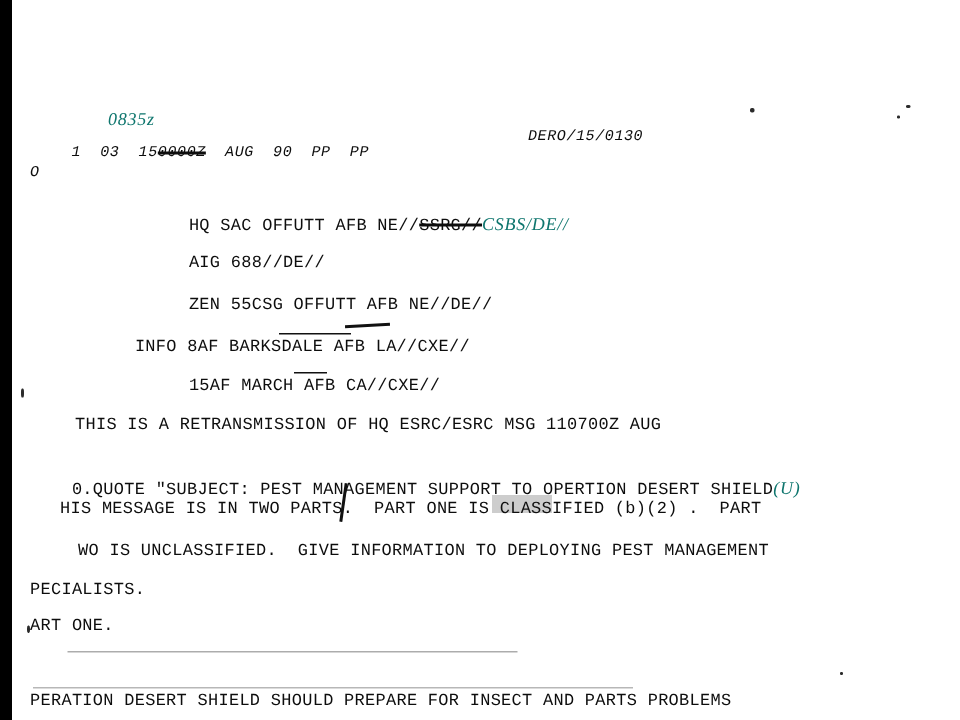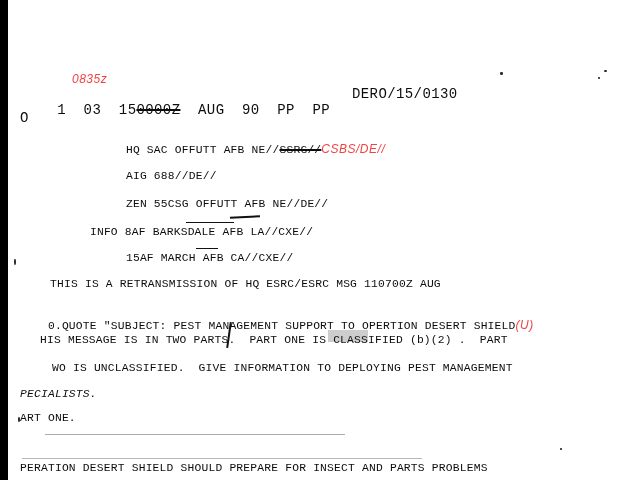--- a/index.html
+++ b/index.html
@@ -35,36 +35,37 @@
     border-radius: 40%;
   }
   .line {
     position: absolute;
     white-space: pre;
     font-size: 11.5px;
     letter-spacing: 0.4px;
     color: #0d0d0d;
   }
   .hdr {
-    font-size: 14px;
+    font-size: 10px;
+    font-style: italic;
   }
   .body-line {
     font-size: 11.3px;
     letter-spacing: 0.2px;
   }
   .strike {
     text-decoration: line-through;
     text-decoration-thickness: 1.5px;
   }
   .handwrite {
-    font-family: Liberation Sans, sans-serif;
+    font-family: Liberation Serif, serif;
     font-style: italic;
     font-size: 12px;
     letter-spacing: 0.5px;
-    color: #ef4444;
+    color: #0f766e;
   }
   .smudge {
     position: absolute;
     background: #1a1a1a;
     opacity: .75;
   }
   .pen-stroke {
     position: absolute;
     background: #111;
   }
@@ -124,21 +125,21 @@
     <span>0.QUOTE "SUBJECT: PEST MANAGEMENT SUPPORT TO OPERTION DESERT SHIELD</span><span class="handwrite">(U)</span>
   </div>
 
   <div class="line body-line" style="left:20px; top:334px;margin-left:20px;">HIS MESSAGE IS IN TWO PARTS.  PART ONE IS CLASSIFIED (b)(2) .  PART</div>
 
   <div class="smudge" style="left:328px; top:330px; width:40px; height:12px; opacity:.22;"></div>
   <div class="pen-stroke" style="left:228px; top:322px; width:2px; height:26px; transform:rotate(8deg);"></div>
 
   <div class="line body-line" style="left:20px; top:362px;margin-left:32px;">WO IS UNCLASSIFIED.  GIVE INFORMATION TO DEPLOYING PEST MANAGEMENT</div>
 
-  <div class="line body-line" style="left:20px; top:388px;font-style:italic;">PECIALISTS.</div>
+  <div class="line body-line" style="left:20px; top:388px;">PECIALISTS.</div>
 
   <div class="line body-line" style="left:20px; top:412px;">ART ONE.</div>
 
 
   <div class="line body-line" style="left:20px; top:462px;">PERATION DESERT SHIELD SHOULD PREPARE FOR INSECT AND PARTS PROBLEMS</div>
 
   <div class="pen-stroke" style="left:45px; top:434px; width:300px; height:1px; opacity:.35;"></div>
   <div class="pen-stroke" style="left:22px; top:458px; width:400px; height:1px; opacity:.3;"></div>
 
 </div>

